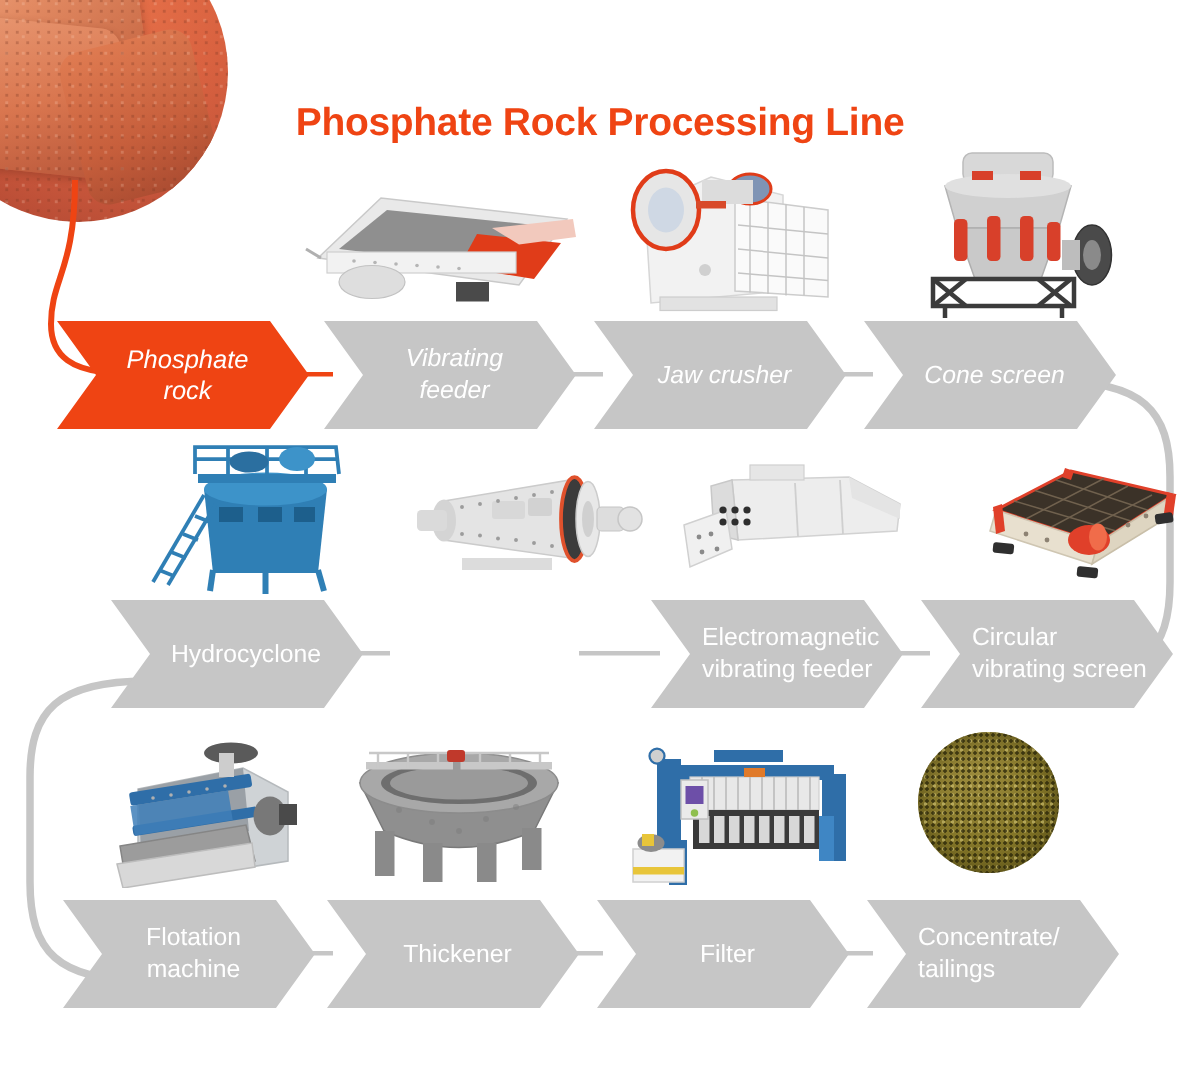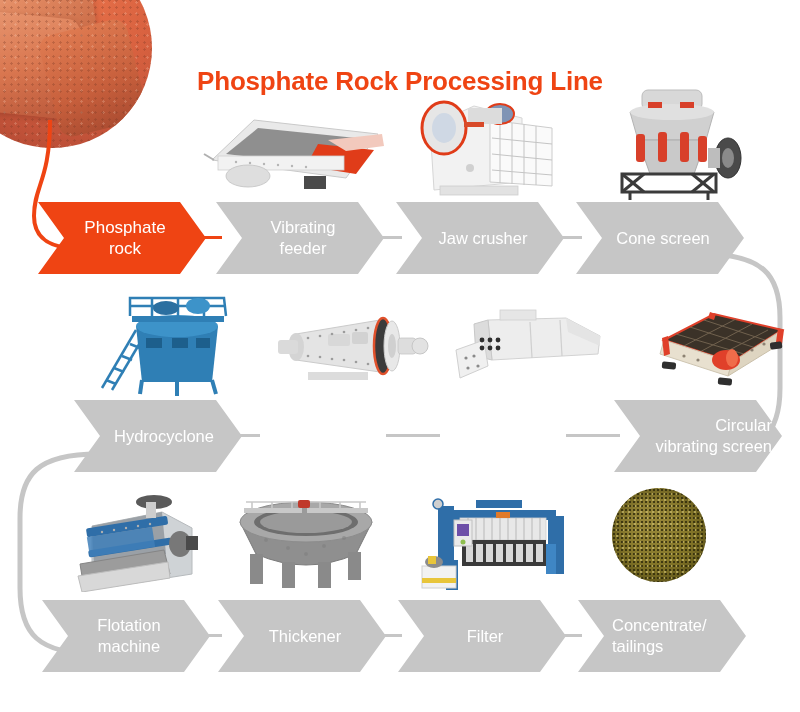--- a/index.html
+++ b/index.html
@@ -72,21 +72,21 @@
 
   
   .hero-connector {
     position: absolute;
     left: 16px; top: 120px;
     width: 80px; height: 130px;
   }
 
   
   .row { position: absolute; left: 0; width: 800px; }
-  .row1 { top: 80px; }
+  .row1 { top: 92px; font-style: italic; }
   .row2 { top: 278px; padding-left: 40px; }
   .row3 { top: 478px; }
 
   .imgs { position: relative; height: 122px; }
   .chevrons { position: relative; height: 72px; }
 
   
   .chev {
     position: absolute;
     height: 72px;
@@ -389,22 +389,26 @@
   </div>
 
   <div class="chevrons">
     <div class="link-bar" style="left:166px; width:54px;"></div>
     <div class="link-bar" style="left:346px; width:54px;"></div>
     <div class="link-bar" style="left:526px; width:54px;"></div>
 
     <div class="chev" style="left:34px; width:168px;">
       <span class="chev-label center">Hydrocyclone</span>
     </div>
+    <div class="chev" style="left:394px; width:168px; overflow:visible;">
+      <span class="chev-label left overflow" style="width:180px;">Electromagnetic
+vibrating feeder</span>
+    </div>
     <div class="chev" style="left:574px; width:168px; overflow:visible;">
-      <span class="chev-label left overflow" style="width:180px;text-align:right;">Circular
+      <span class="chev-label left overflow" style="width:180px;">Circular
 vibrating screen</span>
     </div>
   </div>
 </div>
 
 <div class="row row3">
   <div class="imgs">
 
     <svg class="mach" style="left:58px; top:14px; width:152px; height:100px;" viewBox="0 0 152 100">
       <polygon points="34,34 104,20 134,36 134,82 58,94 34,78" fill="#cfd3d6" stroke="#b6babd" stroke-width="1"></polygon>

